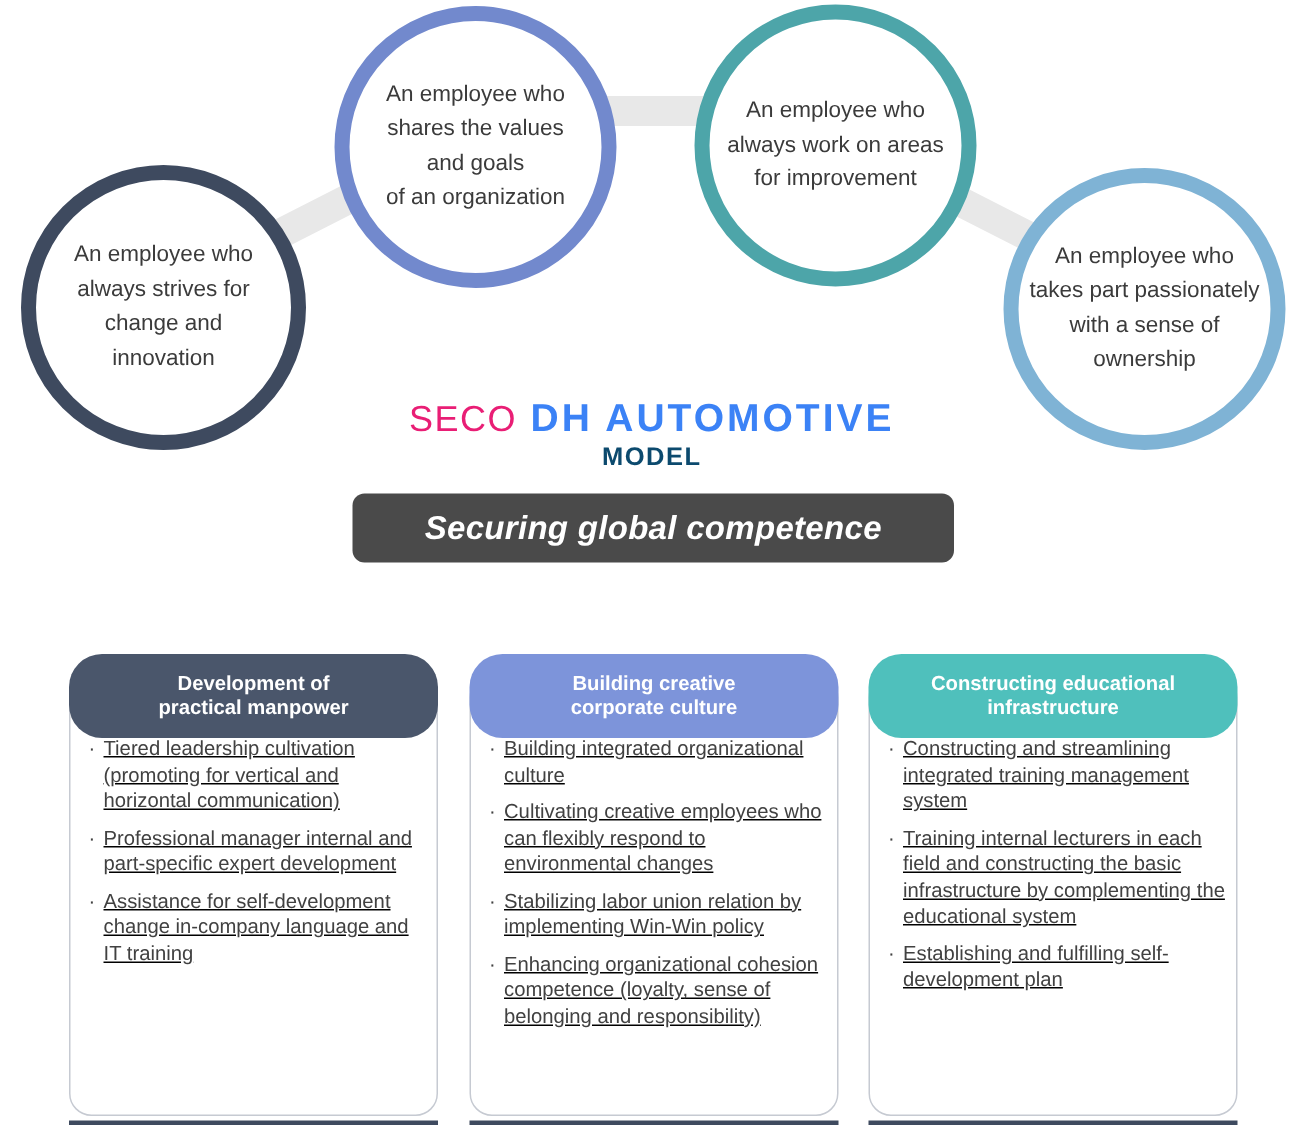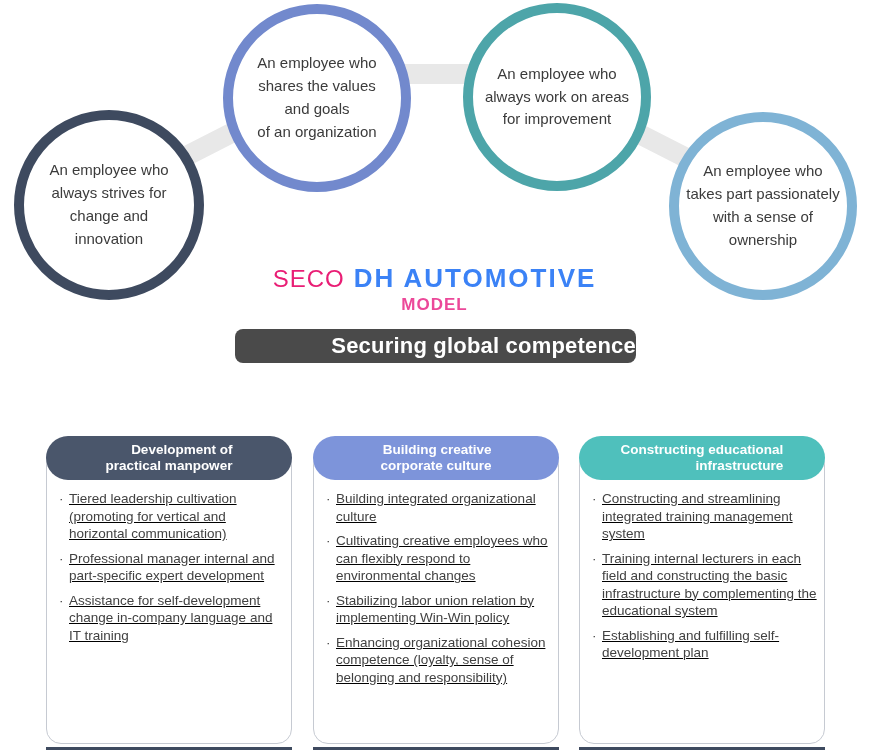--- a/index.html
+++ b/index.html
@@ -26,38 +26,38 @@
   #circle-4{left:669px;top:112px;width:188px;height:188px;border:10px solid #7fb3d5;}
   
   #logo{position:absolute;left:0;right:0;top:263px;text-align:center;z-index:2;}
   #logo .brand{
     color:#e91e75;font-weight:400;font-size:24px;letter-spacing:1px;
   }
   #logo .suffix{
     color:#3b82f6;font-weight:700;font-size:26px;letter-spacing:2px;margin-left:9px;
   }
   #logo .subtitle{
-    color:#ec4899;font-weight:800;font-size:17px;letter-spacing:1px;margin-top:1px;
+    color:#0c4a6e;font-weight:800;font-size:17px;letter-spacing:1px;margin-top:1px;
   }
   
   #banner{
-    position:absolute;left:235px;top:329px;width:401px;height:34px;background:#4a4a4a;
-    border-radius:8px;display:flex;align-items:center;justify-content:flex-end;z-index:2;
+    position:absolute;left:235px;top:329px;width:401px;height:46px;background:#4a4a4a;
+    border-radius:8px;display:flex;align-items:center;justify-content:center;z-index:2;font-style:italic;
   }
   #banner span{color:#ffffff;font-size:22px;font-weight:700;letter-spacing:.2px;}
   
   .column{position:absolute;top:436px;width:246px;height:314px;}
   #col-1{left:46px;} #col-2{left:313px;} #col-3{left:579px;}
   .col-box{
     position:absolute;left:0;right:0;top:14px;bottom:6px;background:#ffffff;
     border:1px solid #c6cad2;border-radius:15px;z-index:1;
   }
   .col-header{
-    position:absolute;top:0;left:0;right:0;height:44px;border-radius:22px;z-index:3;
-    display:flex;align-items:center;justify-content:center;text-align:right;
+    position:absolute;top:0;left:0;right:0;height:56px;border-radius:22px;z-index:3;
+    display:flex;align-items:center;justify-content:center;text-align:center;
     color:#ffffff;font-weight:700;font-size:13.5px;line-height:1.18;white-space:pre-line;
   }
   #col-1 .col-header{background:#4a566b;}
   #col-2 .col-header{background:#7d94da;}
   #col-3 .col-header{background:#4fc0bc;}
   .col-body{position:absolute;top:48px;left:0;right:0;padding:6px 6px 0 12px;z-index:2;}
   .col-body ul{list-style:none;margin:0;padding:0;text-decoration:underline;}
   .col-body li{
     position:relative;padding-left:11px;margin-bottom:7px;
     font-size:13.5px;line-height:1.3;color:#414141;

